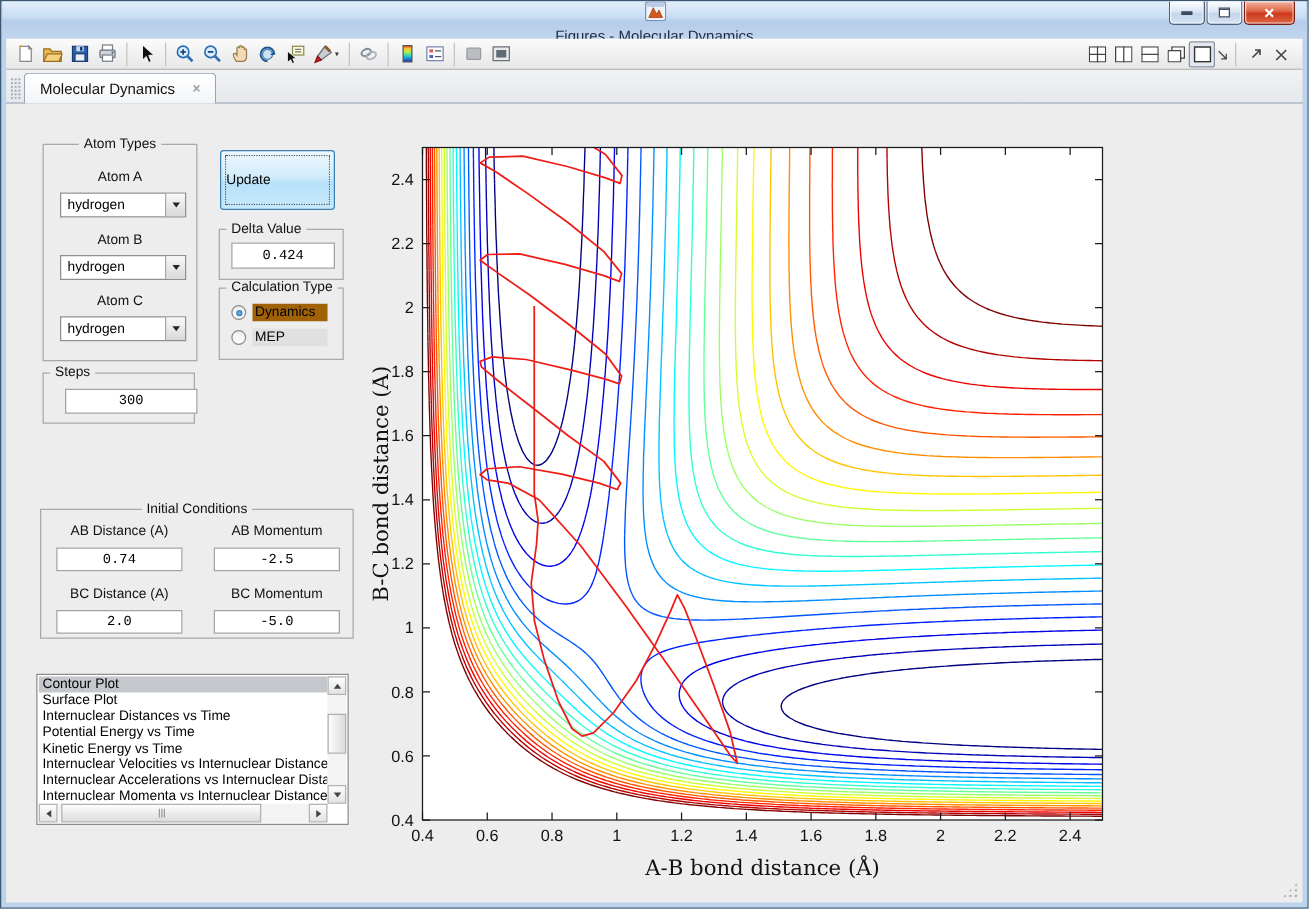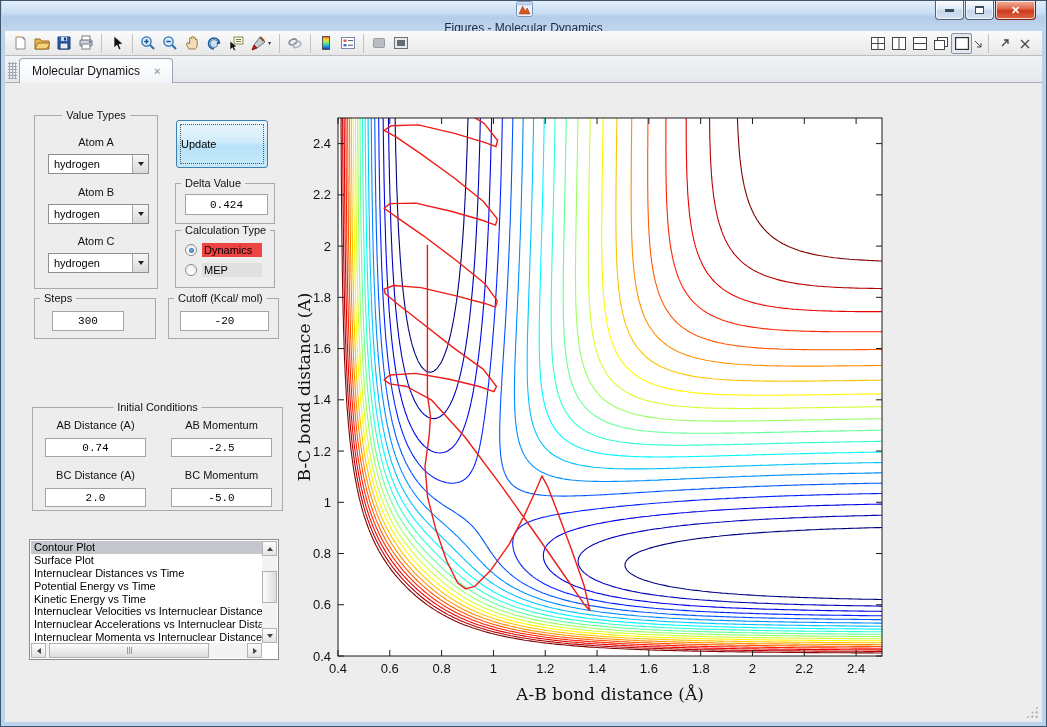--- a/index.html
+++ b/index.html
@@ -281,21 +281,21 @@
     <div class="tab-grip"></div>
     <div class="tab">
       <span>Molecular Dynamics</span>
       <span class="tab-close">×</span>
     </div>
   </div>
 
   <div class="content">
 
     <div class="grp" style="left:29px; top:32px; width:124px; height:174px;">
-      <span class="grp-title ct">Value Types</span>
+      <span class="grp-title ct">Atom Types</span>
       <div class="lbl ctr" style="left:0; right:0; top:20px;">Atom A</div>
       <div class="combo" style="left:13px; top:38px; width:101px;">
         <span class="txt">hydrogen</span>
         <span class="cbtn">
             <span class="tri-down"></span>
           </span>
       </div>
       <div class="lbl ctr" style="left:0; right:0; top:70px;">Atom B</div>
       <div class="combo" style="left:13px; top:88px; width:101px;">
         <span class="txt">hydrogen</span>
@@ -320,37 +320,33 @@
 
     <div class="grp" style="left:170px; top:100px; width:100px; height:41px;">
       <span class="grp-title lt">Delta Value</span>
       <input class="edit" style="left: 9px; top: 10px; width: 83px; height: 21px;" readonly="" value="0.424">
     </div>
 
     <div class="grp" style="left:170px; top:147px; width:100px; height:58px;">
       <span class="grp-title lt">Calculation Type</span>
       <div class="radio-row" style="left:9px; top:12px;">
         <span class="radio sel"></span>
-        <span class="radio-lbl" style="background:#ef4444; width:60px;">Dynamics</span>
+        <span class="radio-lbl" style="background:#a16207; width:60px;">Dynamics</span>
       </div>
       <div class="radio-row" style="left:9px; top:32px;">
         <span class="radio"></span>
         <span class="radio-lbl" style="background:#e0e0e0; width:60px;">MEP</span>
       </div>
     </div>
 
     <div class="grp" style="left:29px; top:215px; width:122px; height:41px;">
       <span class="grp-title lt">Steps</span>
-      <input class="edit" style="left: 17px; top: 12px; width: 72px; height: 20px;" readonly="" value="300">
-    </div>
-
-    <div class="grp" style="left:163px; top:215px; width:111px; height:41px;">
-      <span class="grp-title lt">Cutoff (Kcal/ mol)</span>
-      <input class="edit" style="left: 11px; top: 12px; width: 89px; height: 20px;" readonly="" value="-20">
-    </div>
+      <input class="edit" style="left: 17px; top: 12px; width: 106px; height: 20px;" readonly="" value="300">
+    </div>
+
 
 
     <div class="grp" style="left:27px; top:324px; width:251px; height:104px;">
       <span class="grp-title ct">Initial Conditions</span>
       <div class="lbl ctr" style="left:10px; width:105px; top:11px;">AB Distance (A)</div>
       <div class="lbl ctr" style="left:136px; width:105px; top:11px;">AB Momentum</div>
       <input class="edit" style="left: 12px; top: 30px; width: 101px; height: 19px;" readonly="" value="0.74">
       <input class="edit" style="left: 138px; top: 30px; width: 101px; height: 19px;" readonly="" value="-2.5">
       <div class="lbl ctr" style="left:10px; width:105px; top:61px;">BC Distance (A)</div>
       <div class="lbl ctr" style="left:136px; width:105px; top:61px;">BC Momentum</div>

